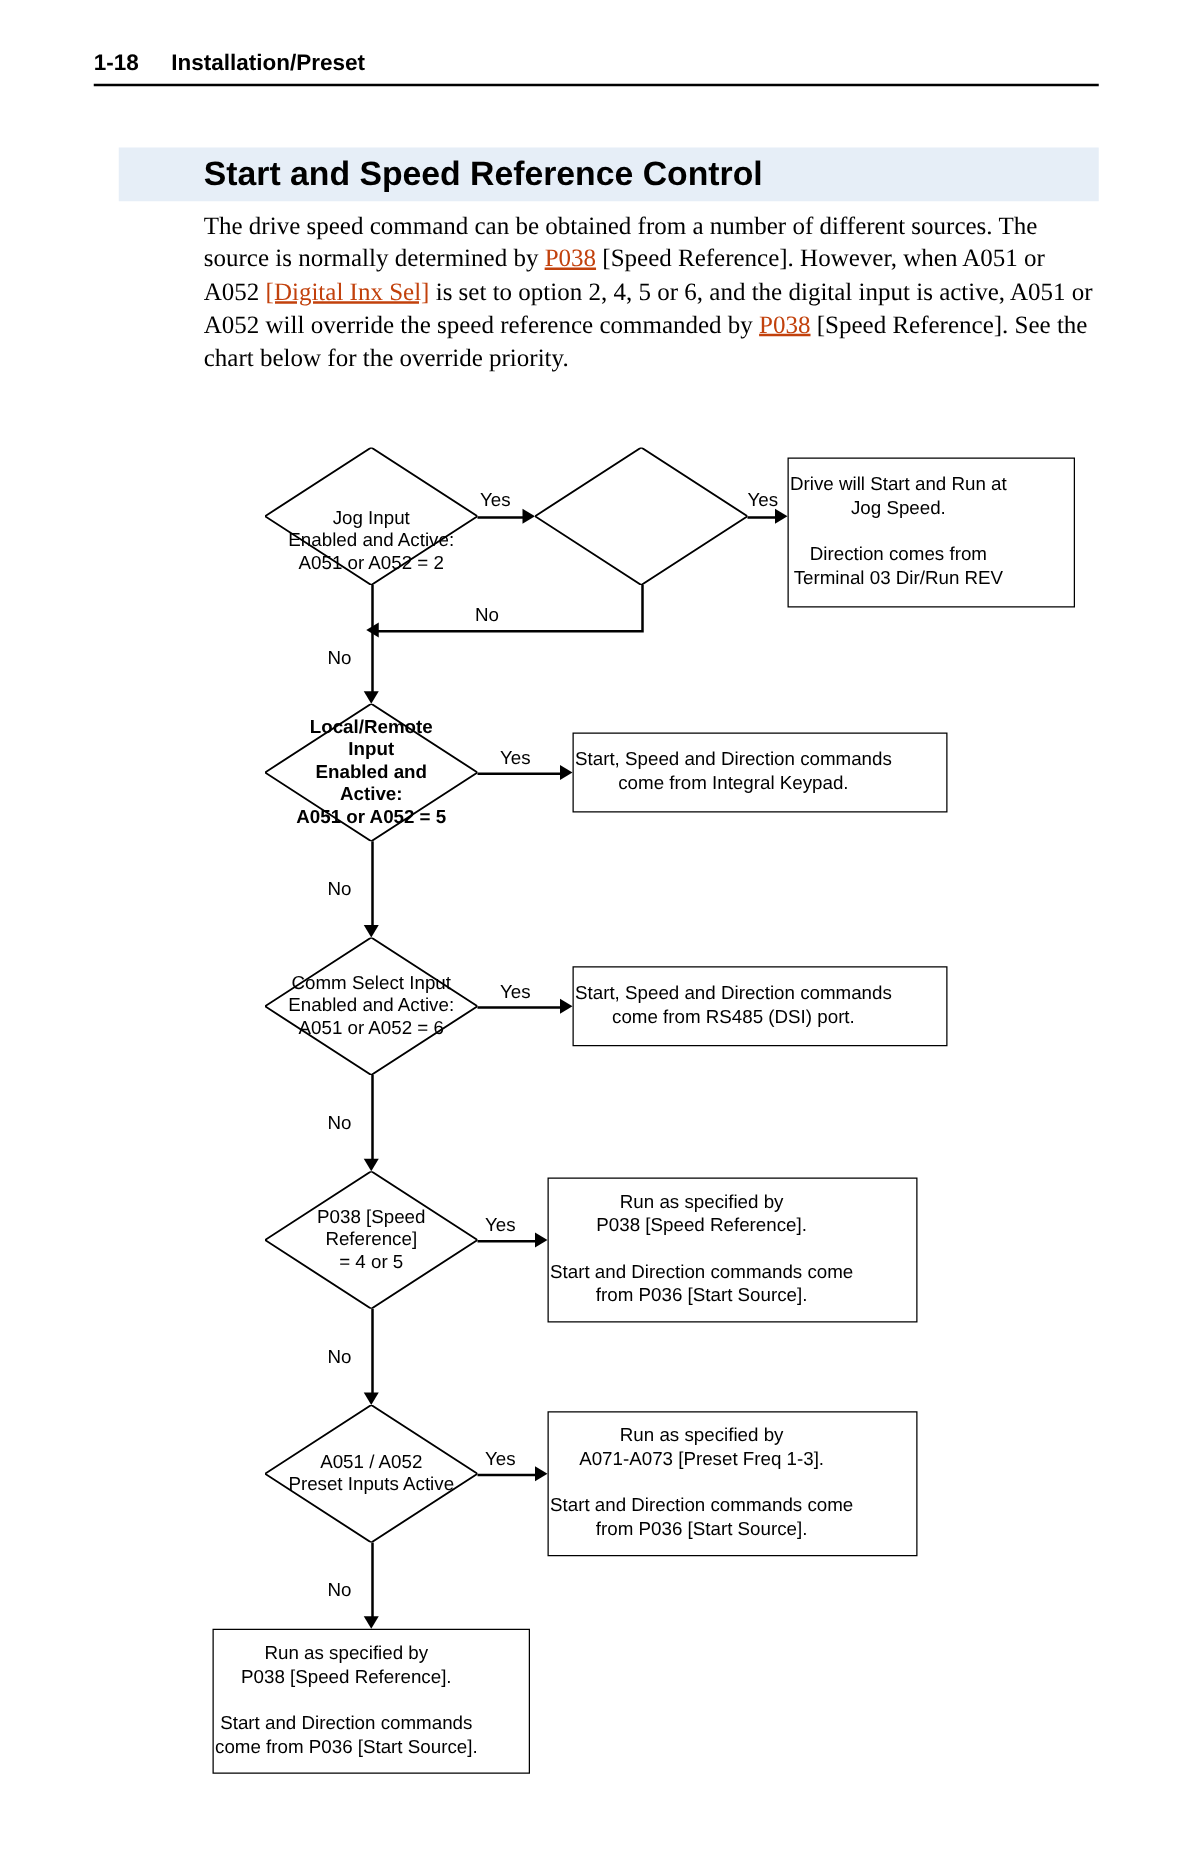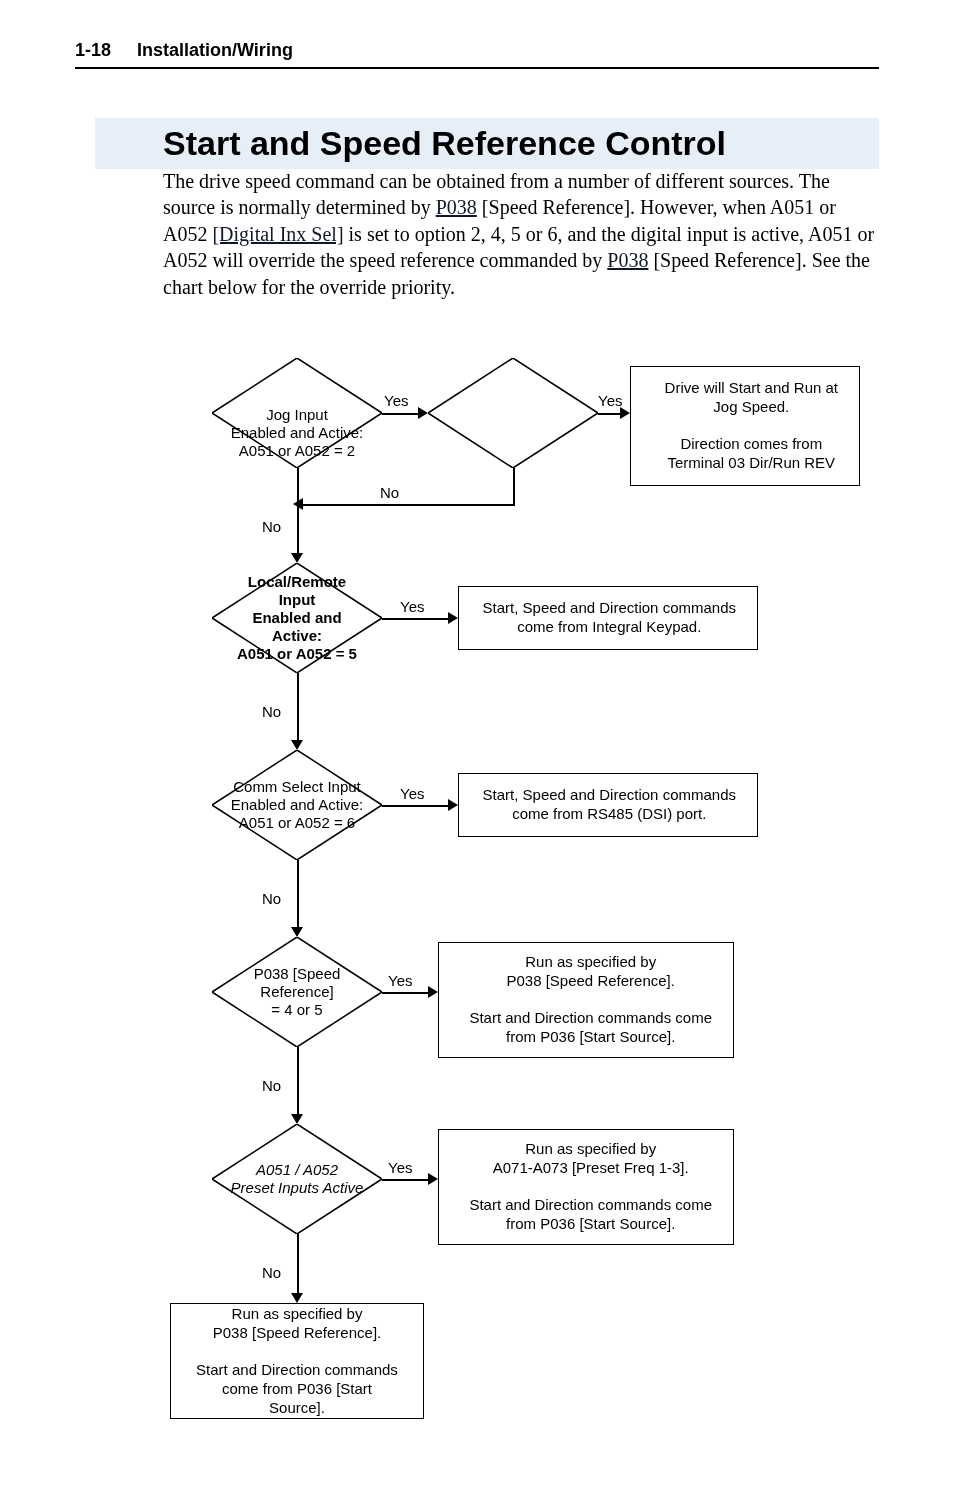--- a/index.html
+++ b/index.html
@@ -16,43 +16,43 @@
     display:flex; align-items:baseline;
     font-family:Arial, Helvetica, sans-serif;
     font-weight:bold; font-size:18px;
     border-bottom:2px solid #000; padding-bottom:6px;
   }
   .header .pg { margin-right:26px; }
   .heading-bar {
     position:absolute; left:95px; right:75px; top:118px;
     background:#e6eef7; padding:6px 10px 6px 68px;
     font-family:Arial, Helvetica, sans-serif;
-    font-weight:bold; font-size:34px;
+    font-weight:bold; font-size:27px;
     box-sizing:border-box;
   }
   .body-text {
     position:absolute; left:163px; right:75px; top:168px;
     font-size:20px; line-height:1.32;
   }
-  .link { color:#0f172a; text-decoration:underline; }
+  .link { color:#c2410c; text-decoration:underline; }
   .flow {
     position:absolute; left:0; top:358px; width:954px; height:1110px;
     font-family:Arial, Helvetica, sans-serif; font-size:15px;
   }
   .diamond {
     position:absolute; width:170px; height:110px;
     display:flex; align-items:center; justify-content:center;
     text-align:center; line-height:1.2;
   }
   .diamond svg { position:absolute; left:0; top:0; width:100%; height:100%; }
   .diamond .lbl { position:relative; padding:6px 18px; }
   .box {
     position:absolute; border:1.5px solid #000;
-    display:flex; align-items:center; justify-content:flex-end;
-    text-align:center; padding:8px 21px; box-sizing:border-box;
+    display:flex; align-items:center; justify-content:flex-start;
+    text-align:center; padding:8px 1px; box-sizing:border-box;
     line-height:1.25;
   }
   .txt { position:absolute; }
   .arrow-head {
     position:absolute; width:0; height:0;
     border-top:6px solid transparent;
     border-bottom:6px solid transparent;
     border-left:10px solid #000;
   }
   .arrow-head.down {
@@ -64,21 +64,21 @@
   .vline { position:absolute; width:1.5px; background:#000; }
   .hline { position:absolute; height:1.5px; background:#000; }
 </style>
 </head>
 <body>
 
 <div class="page">
 
   <div class="header">
     <span class="pg">1-18</span>
-    <span>Installation/Wiring</span>
+    <span>Installation/Preset</span>
   </div>
 
   <div class="heading-bar">Start and Speed Reference Control</div>
 
   <div class="body-text">
     <span>The drive speed command can be obtained from a number of different sources. The source is normally determined by </span><a class="link">P038</a><span> [Speed Reference]. However, when A051 or A052 </span><a class="link">[Digital Inx Sel]</a><span> is set to option 2, 4, 5 or 6, and the digital input is active, A051 or A052 will override the speed reference commanded by </span><a class="link">P038</a><span> [Speed Reference]. See the chart below for the override priority.</span>
   </div>
 
   <div class="flow">
 
@@ -175,21 +175,21 @@
 P038 [Speed Reference].
 
 Start and Direction commands come
 from P036 [Start Source].</span>
     </div>
 
     <div class="vline" style="left:297px; top:689px; height:70px;"></div>
     <div class="arrow-head down" style="left:291px; top:756px;"></div>
     <span class="txt" style="left:262px; top:719px;">No</span>
 
-    <div class="diamond" style="left:212px; top:766px;font-style:italic;">
+    <div class="diamond" style="left:212px; top:766px;">
       <svg viewBox="0 0 170 110">
           <polygon points="85,0 170,55 85,110 0,55" fill="none" stroke="#000" stroke-width="1.5"></polygon>
         </svg>
       <div class="lbl" style="white-space:pre-line;">A051 / A052
 Preset Inputs Active</div>
     </div>
     <div class="hline" style="left:382px; top:821px; width:50px;"></div>
     <div class="arrow-head" style="left:428px; top:815px;"></div>
     <span class="txt" style="left:388px; top:801px;">Yes</span>
     <div class="box" style="left:438px; top:771px; width:296px; height:116px;">

